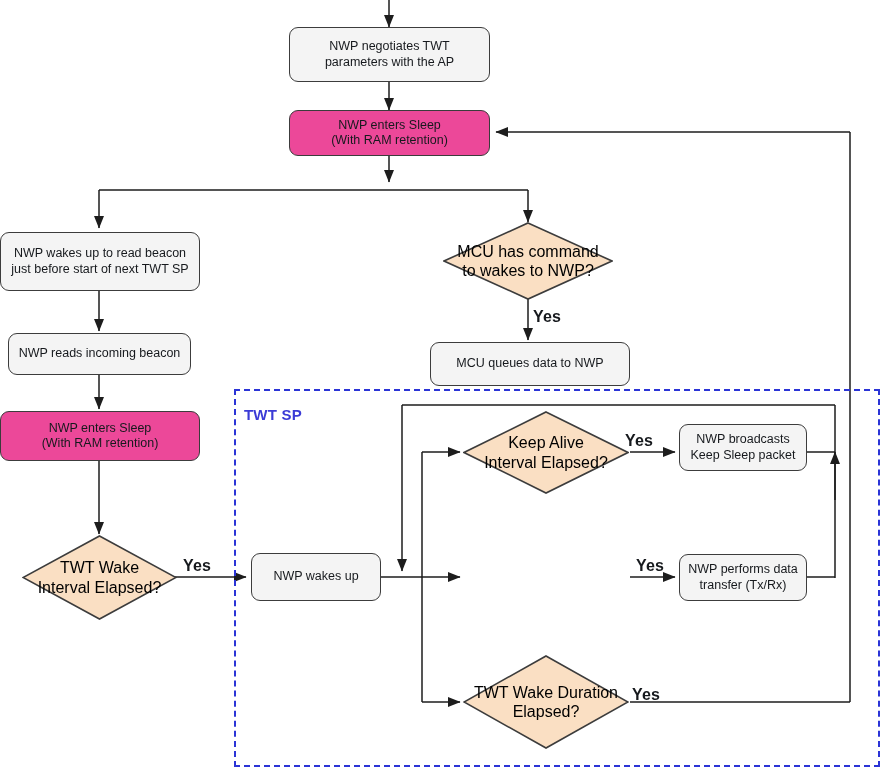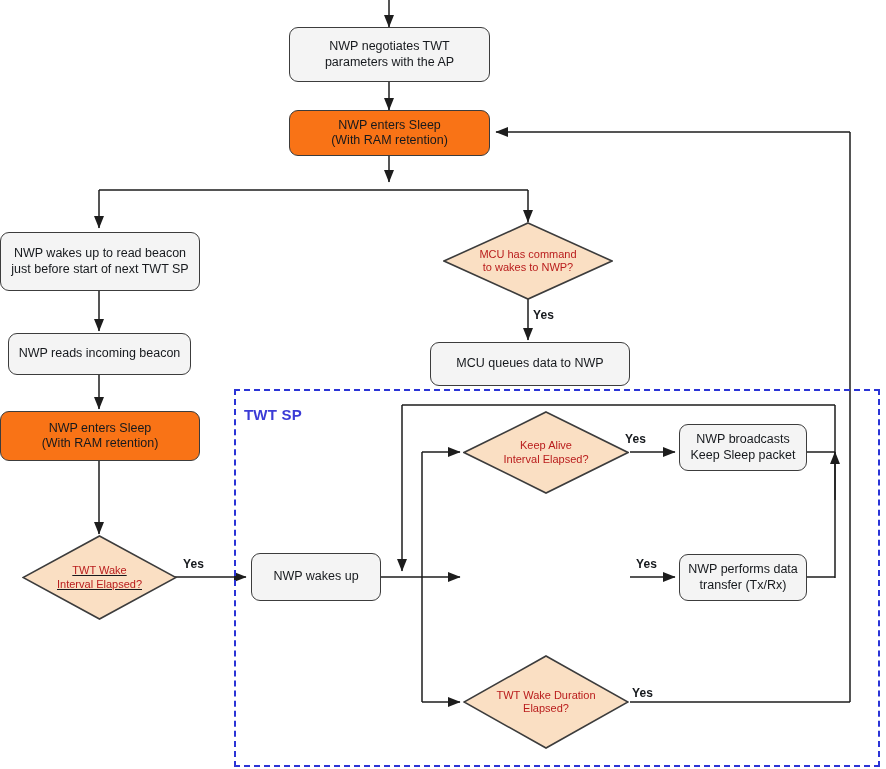--- a/index.html
+++ b/index.html
@@ -4,29 +4,29 @@
 <style>
   html,body{margin:0;padding:0;background:#ffffff;}
   body{font-family:"Liberation Sans","DejaVu Sans",sans-serif;}
   #canvas{position:relative;width:886px;height:769px;overflow:hidden;background:#fff;}
   svg.wires{position:absolute;left:0;top:0;width:886px;height:769px;pointer-events:none;}
 
   .node{position:absolute;box-sizing:border-box;display:flex;align-items:center;justify-content:center;
         text-align:center;line-height:1.22;font-size:12.5px;color:#16191d;font-weight:500;}
   .proc{border:1.4px solid #3c3c3c;border-radius:9px;background:#f4f4f4;
         box-shadow:0 0 0 0 rgba(0,0,0,0);}
-  .proc.green{background:#f97316;border-color:#3c3c3c;}
+  .proc.green{background:#ec4899;border-color:#3c3c3c;}
   .proc span{padding:2px 8px;display:block;}
 
   .dec{display:flex;align-items:center;justify-content:center;}
-  .dec .dtext{position:relative;z-index:3;text-align:center;font-size:11px;color:#b91c1c;
+  .dec .dtext{position:relative;z-index:3;text-align:center;font-size:16px;color:#000000;
               font-weight:500;line-height:1.2;}
   .dec .dshape{position:absolute;left:0;top:0;width:100%;height:100%;z-index:1;}
 
-  .edgelabel{position:absolute;font-size:12px;font-weight:700;color:#16191d;letter-spacing:.1px;}
+  .edgelabel{position:absolute;font-size:16px;font-weight:700;color:#16191d;letter-spacing:.1px;}
 
   .group-box{position:absolute;box-sizing:border-box;border:2.6px dashed #2b34d6;background:transparent;}
   .group-label{position:absolute;color:#3b3bd6;font-size:15px;font-weight:700;letter-spacing:.2px;}
 </style>
 </head>
 <body>
 
 <div id="canvas">
 
   <svg class="wires" viewBox="0 0 886 769">
@@ -122,21 +122,21 @@
       <div>MCU has command</div>
       <div>to wakes to NWP?</div>
     </div>
   </div>
   <div class="edgelabel" style="left:533px;top:308px;">Yes</div>
 
   <div class="node proc" style="left:430px;top:342px;width:200px;height:44px;">
     <span>MCU queues data to NWP</span>
   </div>
 
-  <div class="node dec" style="left:22px;top:535px;width:155px;height:85px;text-decoration:underline;">
+  <div class="node dec" style="left:22px;top:535px;width:155px;height:85px;">
     <svg class="dshape" viewBox="0 0 155 85" preserveAspectRatio="none">
       <polygon points="77.5,1 154,42.5 77.5,84 1,42.5" fill="#fadfc3" stroke="#3c3c3c" stroke-width="1.6"></polygon>
     </svg>
     <div class="dtext">
       <div>TWT Wake</div>
       <div>Interval Elapsed?</div>
     </div>
   </div>
   <div class="edgelabel" style="left:183px;top:557px;">Yes</div>
 

